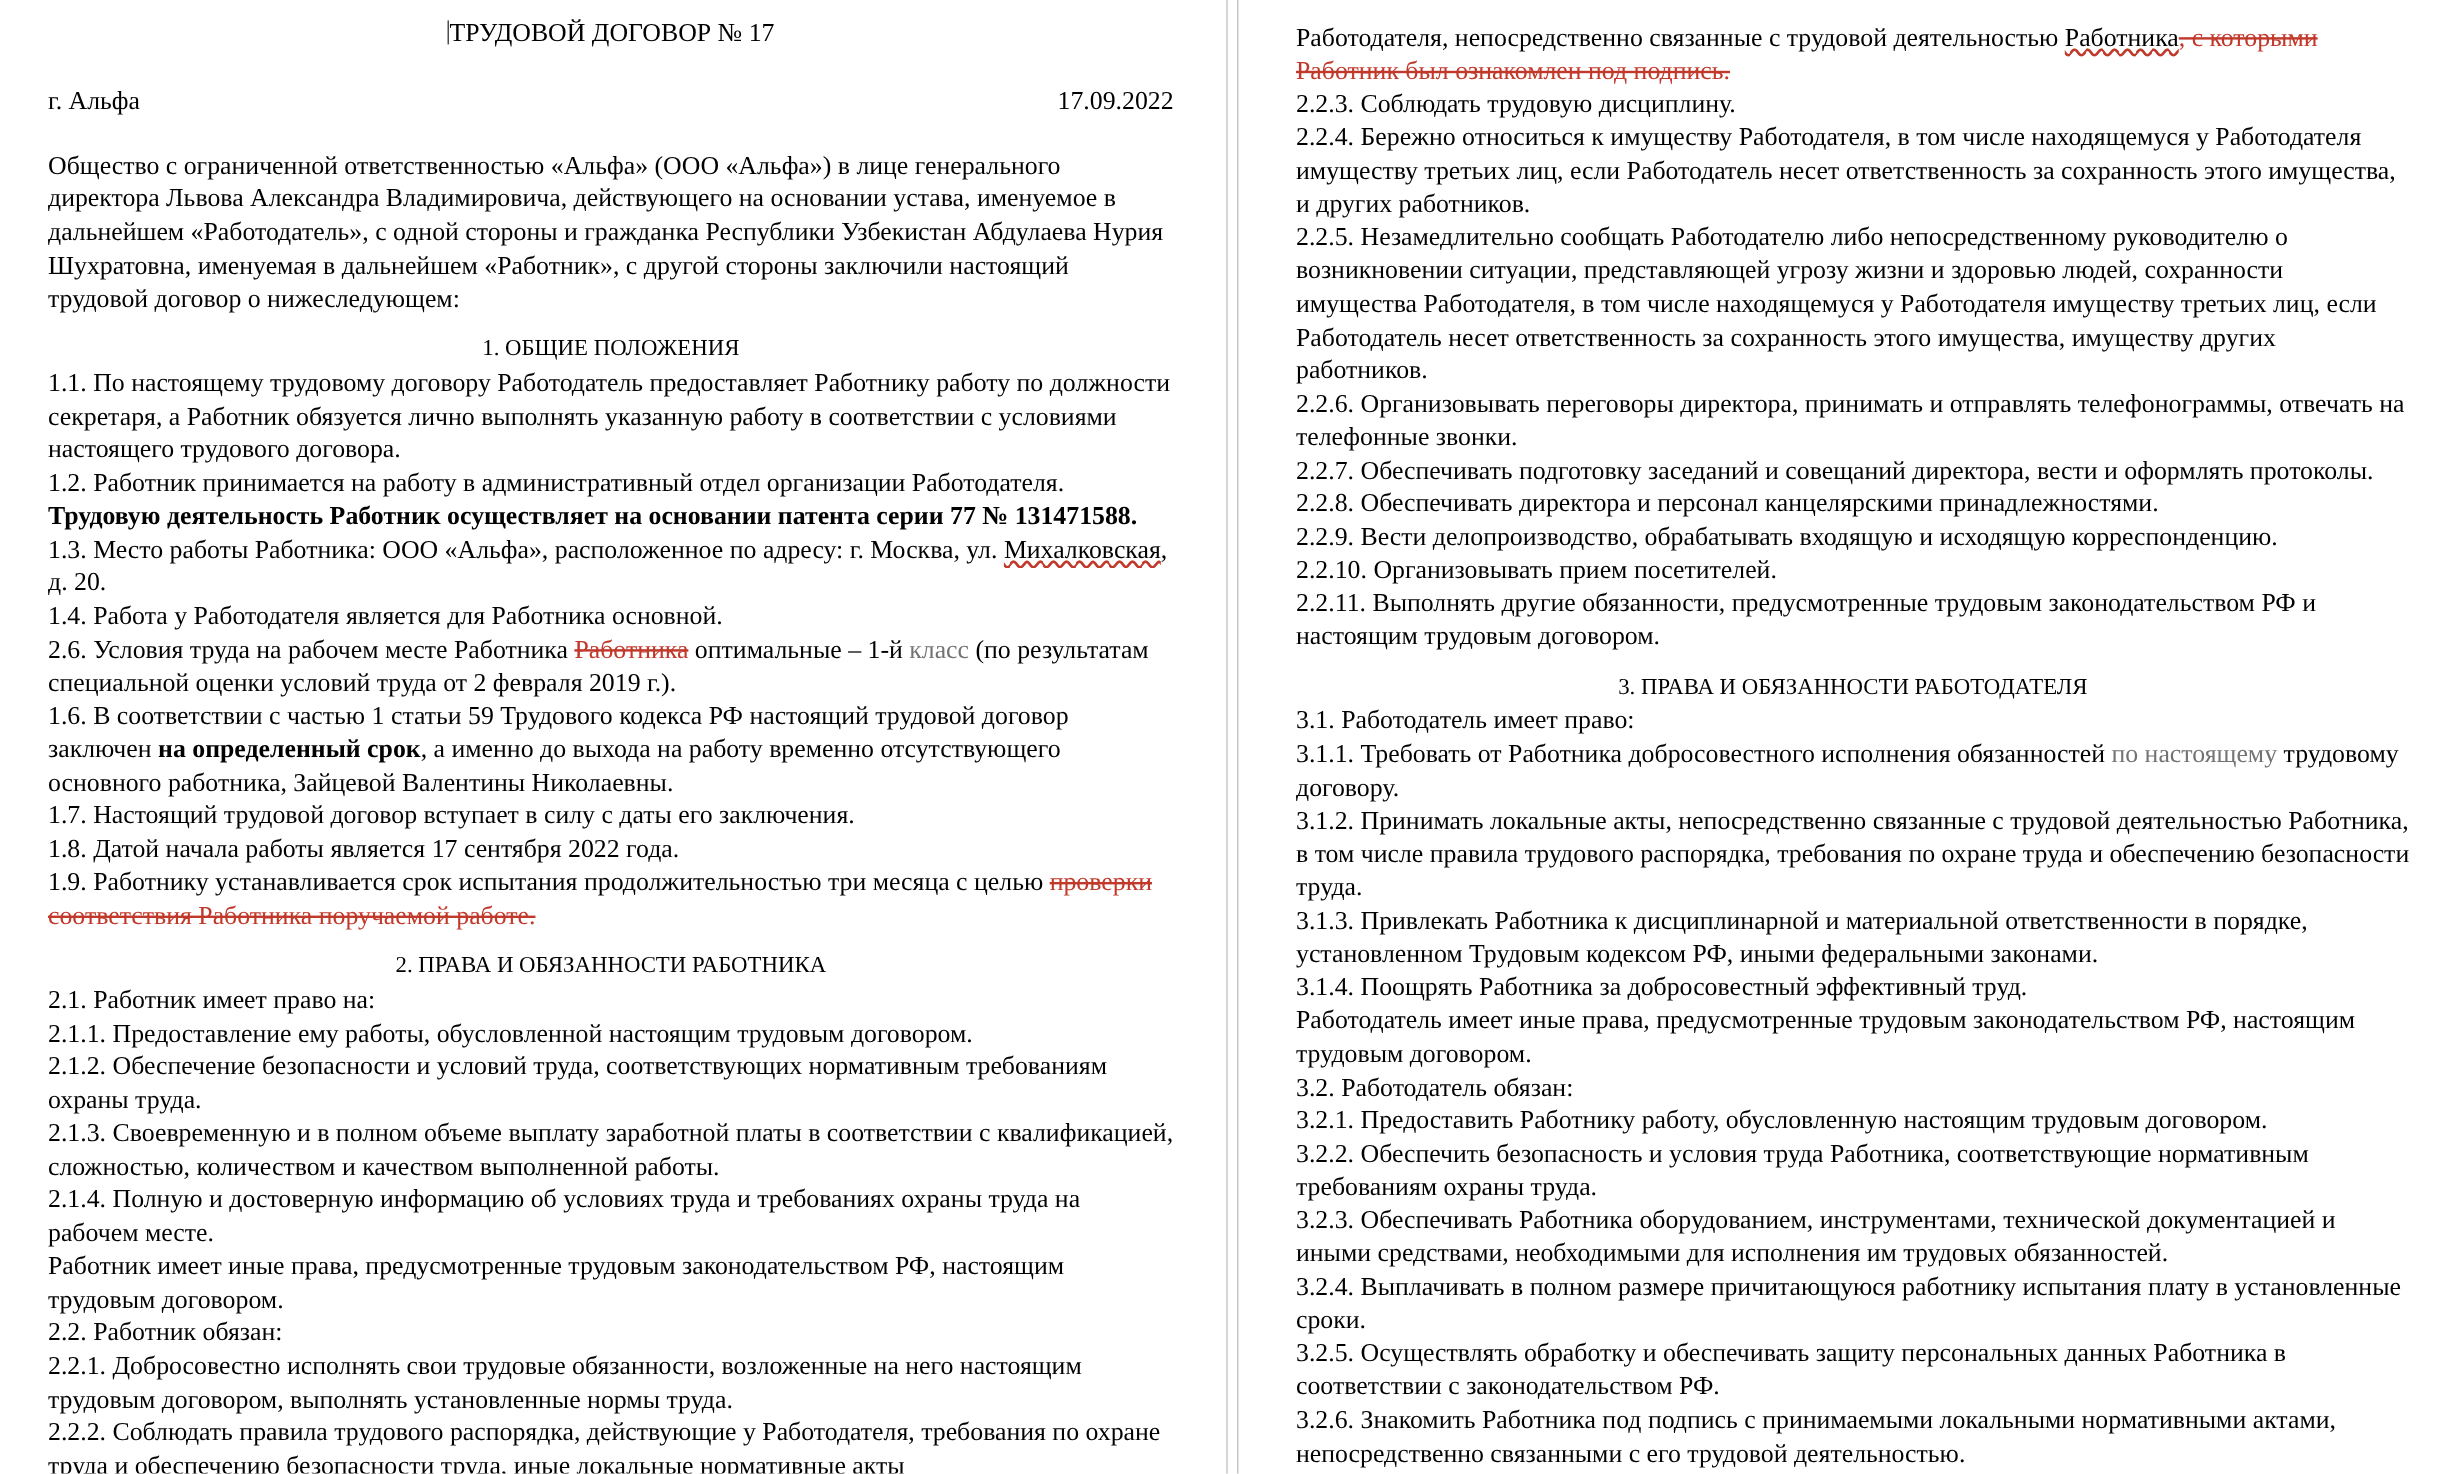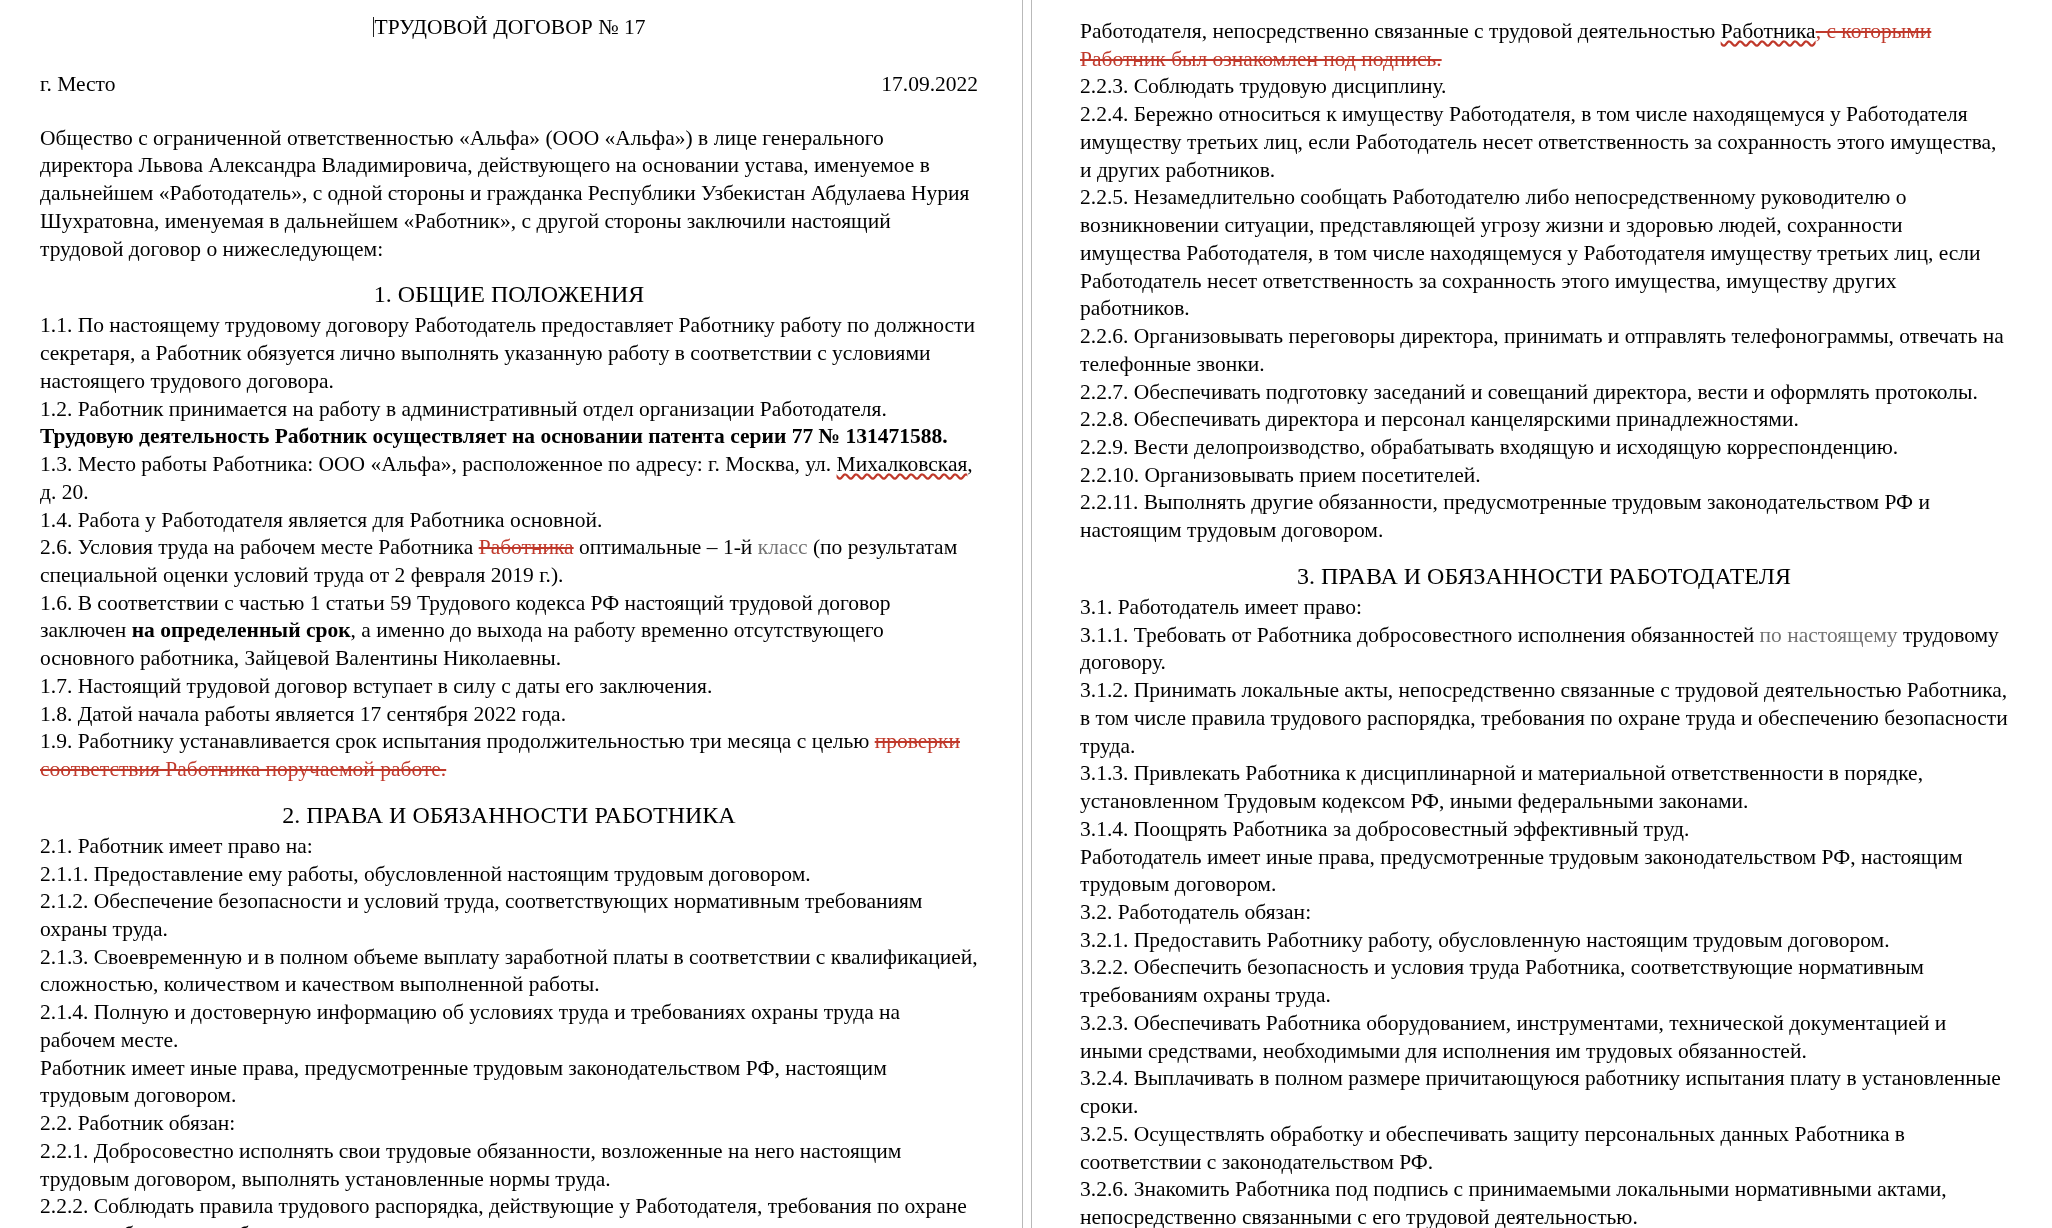--- a/index.html
+++ b/index.html
@@ -67,21 +67,21 @@
   .row-city {
     display: flex;
     justify-content: space-between;
     margin-bottom: 28px;
     font-size: 21.5px;
   }
   .heading {
     text-align: center;
     margin-top: 16px;
     margin-bottom: 2px;
-    font-size: 24px;
+    font-size: 19px;
   }
   .b { font-weight: bold; }
   .strike-red {
     color: #c0392b;
     text-decoration: line-through;
     text-decoration-color: #c0392b;
   }
   .ul-blue {
     color: #737373;
     text-decoration-color: #2f4f9f;
@@ -98,21 +98,21 @@
 
 <div class="page">
 
   <div class="column col-left">
 
     <div class="title">
       <span class="caret"></span><span>ТРУДОВОЙ ДОГОВОР № 17</span>
     </div>
 
     <div class="row-city">
-      <span>г. Место</span>
+      <span>г. Альфа</span>
       <span>17.09.2022</span>
     </div>
 
     <p>Общество с ограниченной ответственностью «Альфа» (ООО «Альфа») в лице генерального директора Львова Александра Владимировича, действующего на основании устава, именуемое в дальнейшем «Работодатель», с одной стороны и гражданка Республики Узбекистан Абдулаева Нурия Шухратовна, именуемая в дальнейшем «Работник», с другой стороны заключили настоящий трудовой договор о нижеследующем:</p>
 
     <p class="heading">1. ОБЩИЕ ПОЛОЖЕНИЯ</p>
 
     <p>1.1. По настоящему трудовому договору Работодатель предоставляет Работнику работу по должности  секретаря, а Работник обязуется лично выполнять указанную работу в соответствии с условиями настоящего трудового договора.</p>
 
     <p><span>1.2. Работник принимается на работу в административный отдел организации Работодателя. </span><span class="b">Трудовую деятельность Работник осуществляет на основании патента серии 77 № 131471588.</span></p>

